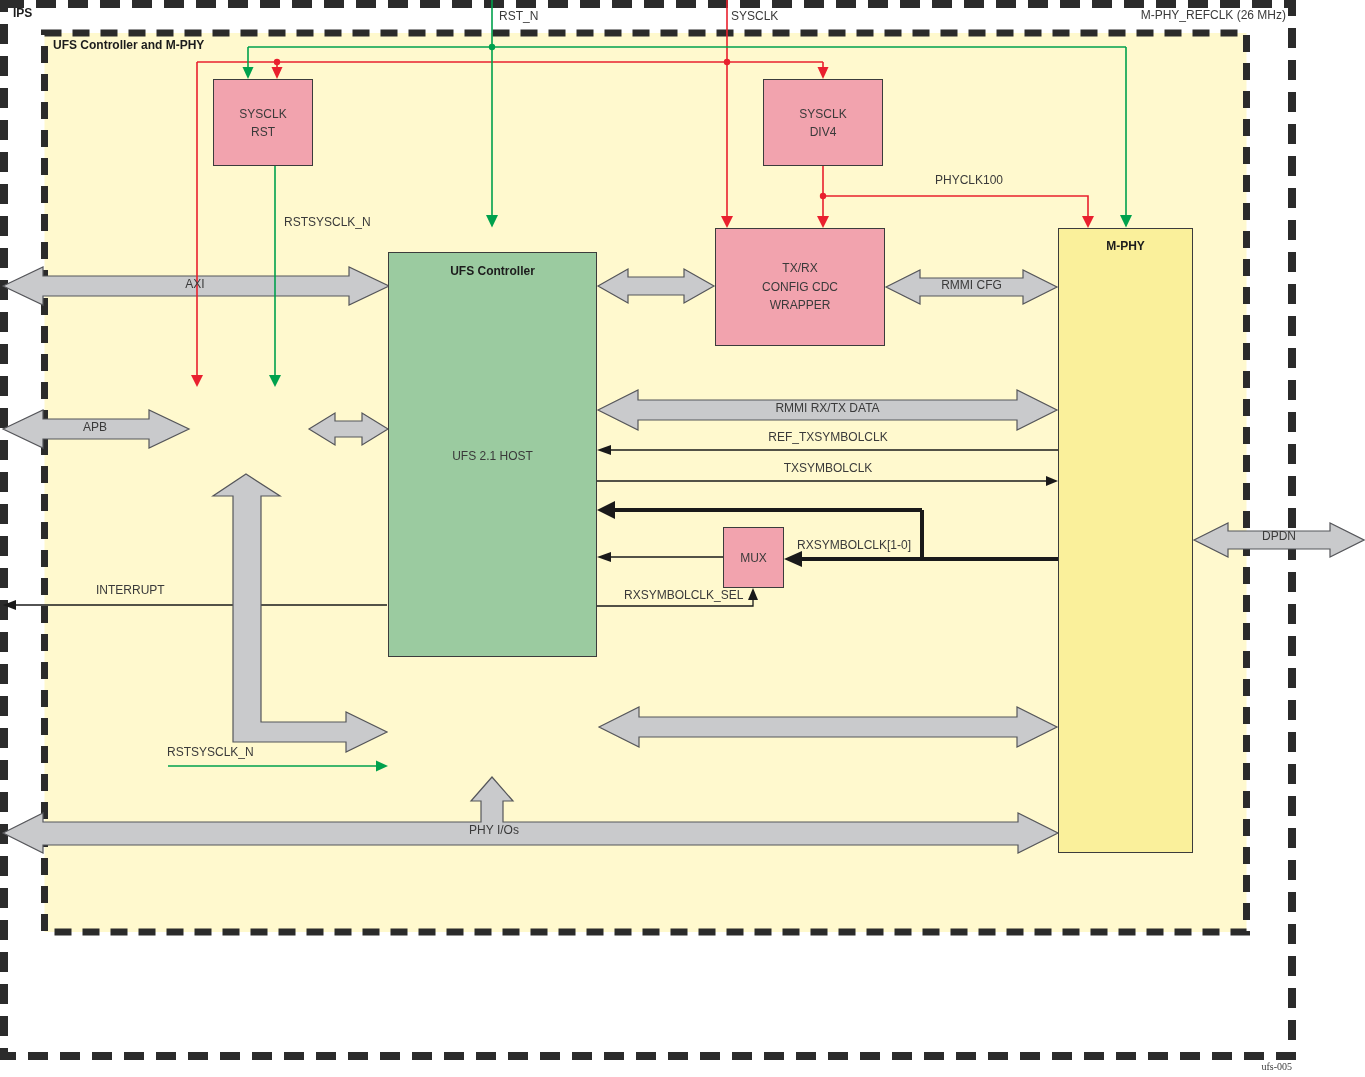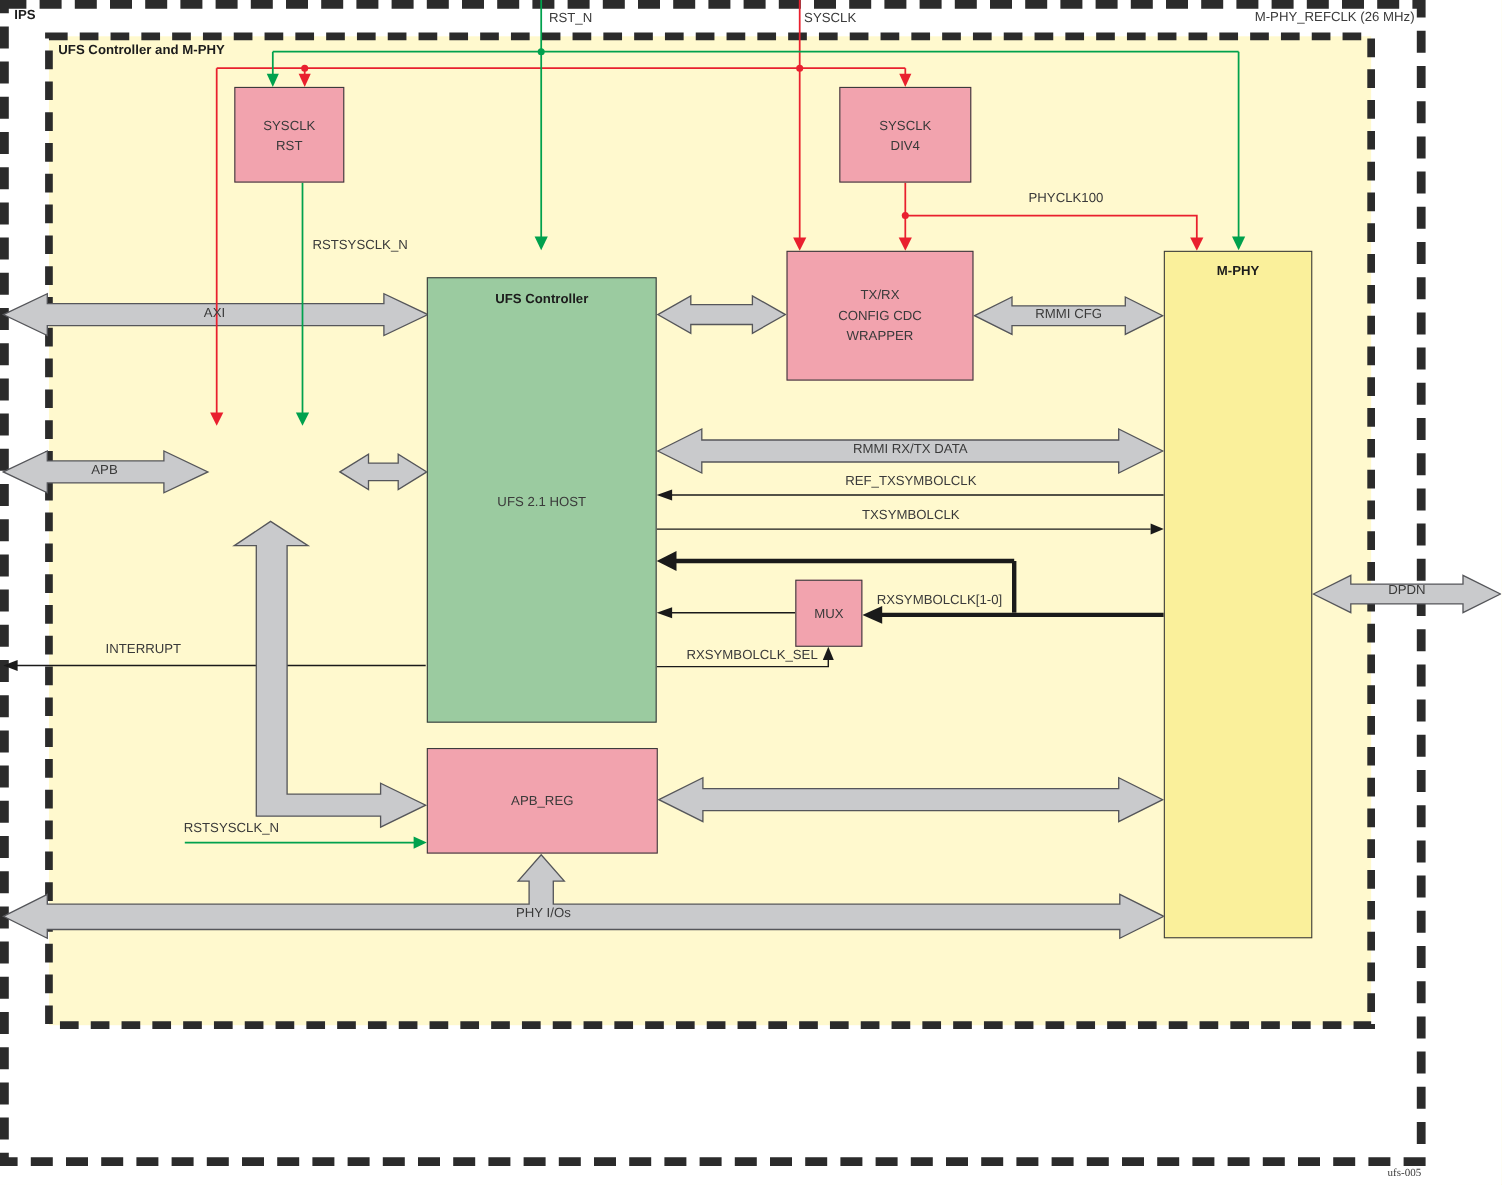--- a/index.html
+++ b/index.html
@@ -116,23 +116,20 @@
     <span>TX/RX
 CONFIG CDC
 WRAPPER</span>
   </div>
   <div class="blk yellow" style="left:1058px;top:228px;width:135px;height:625px;">
     <span class="title" style="top:8px;">M-PHY</span>
   </div>
   <div class="blk pink" style="left:723px;top:527px;width:61px;height:61px;">
     <span>MUX</span>
   </div>
-  <div class="blk pink" style="left:388px;top:680px;width:210px;height:96px;">
-    <span>APB_REG</span>
-  </div>
 
   <div class="lbl b" style="left:13px;top:7px;">IPS</div>
   <div class="lbl b" style="left:53px;top:39px;">UFS Controller and M-PHY</div>
   <div class="lbl" style="left:499px;top:10px;">RST_N</div>
   <div class="lbl" style="left:731px;top:10px;">SYSCLK</div>
   <div class="lbl rt" style="left:1080px;top:9px;width:206px;">M-PHY_REFCLK (26 MHz)</div>
 
   <div class="lbl ctr" style="left:0;top:278px;width:390px;">AXI</div>
   <div class="lbl ctr" style="left:0;top:421px;width:190px;">APB</div>
   <div class="lbl ctr" style="left:886px;top:279px;width:171px;">RMMI CFG</div>

